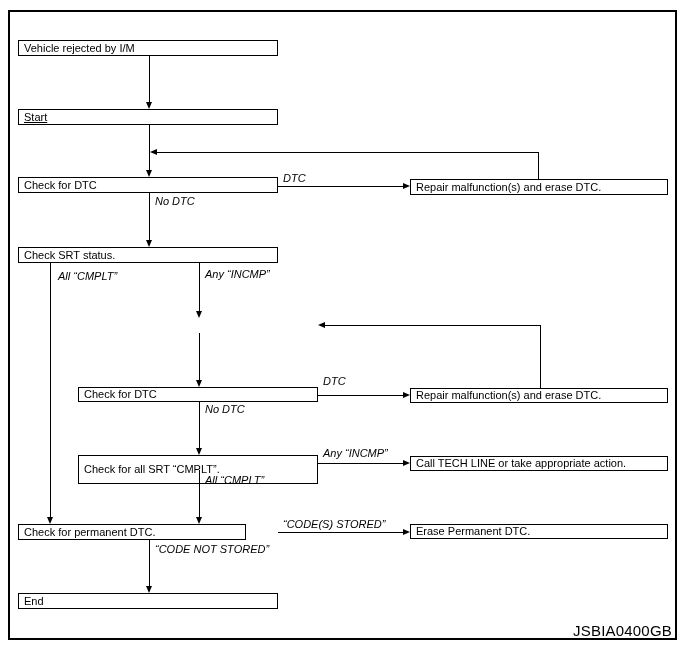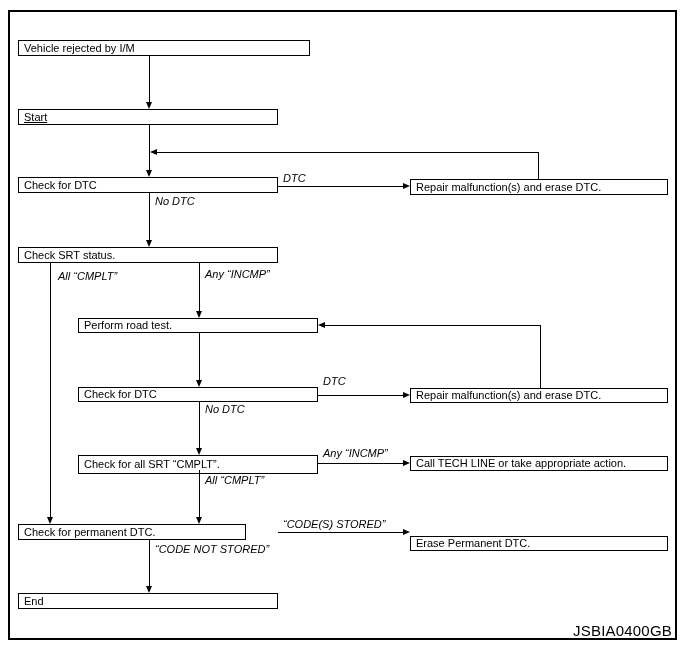--- a/index.html
+++ b/index.html
@@ -22,32 +22,31 @@
   .arr.left{border-top:3.5px solid transparent;border-bottom:3.5px solid transparent;border-right:7px solid #000;}
   .watermark{position:absolute;font-size:15px;line-height:9px;letter-spacing:0.2px;}
 </style>
 </head>
 <body>
 
 <div class="canvas">
 
   <div class="frame"></div>
 
-  <div class="node" style="left:18px;top:40px;width:292px;height:16px;">Vehicle rejected by I/M</div>
+  <div class="node" style="left:18px;top:40px;width:260px;height:16px;">Vehicle rejected by I/M</div>
   <div class="node" style="left:18px;top:109px;width:260px;height:16px;text-decoration:underline;">Start</div>
   <div class="node" style="left:18px;top:177px;width:260px;height:16px;">Check for DTC</div>
   <div class="node" style="left:410px;top:179px;width:258px;height:16px;">Repair malfunction(s) and erase DTC.</div>
   <div class="node" style="left:18px;top:247px;width:260px;height:16px;">Check SRT status.</div>
-  <div class="node" style="left:78px;top:318px;width:240px;height:15px;">Perform road test.</div>
   <div class="node" style="left:78px;top:387px;width:240px;height:15px;">Check for DTC</div>
   <div class="node" style="left:410px;top:388px;width:258px;height:15px;">Repair malfunction(s) and erase DTC.</div>
-  <div class="node" style="left:78px;top:455px;width:240px;height:19px;">Check for all SRT “CMPLT”.</div>
+  <div class="node" style="left:78px;top:455px;width:240px;height:29px;">Check for all SRT “CMPLT”.</div>
   <div class="node" style="left:410px;top:456px;width:258px;height:15px;">Call TECH LINE or take appropriate action.</div>
   <div class="node" style="left:18px;top:524px;width:228px;height:16px;">Check for permanent DTC.</div>
-  <div class="node" style="left:410px;top:524px;width:258px;height:15px;margin-top:12px;">Erase Permanent DTC.</div>
+  <div class="node" style="left:410px;top:524px;width:258px;height:15px;">Erase Permanent DTC.</div>
   <div class="node" style="left:18px;top:593px;width:260px;height:16px;">End</div>
 
   <div class="line vl" style="left:149px;top:56px;height:46px;"></div>
   <div class="line vl" style="left:149px;top:125px;height:45px;"></div>
   <div class="line vl" style="left:149px;top:193px;height:47px;"></div>
   <div class="line vl" style="left:50px;top:263px;height:254px;"></div>
   <div class="line vl" style="left:199px;top:263px;height:48px;"></div>
   <div class="line vl" style="left:199px;top:333px;height:47px;"></div>
   <div class="line vl" style="left:199px;top:402px;height:46px;"></div>
   <div class="line vl" style="left:199px;top:470px;height:47px;"></div>

